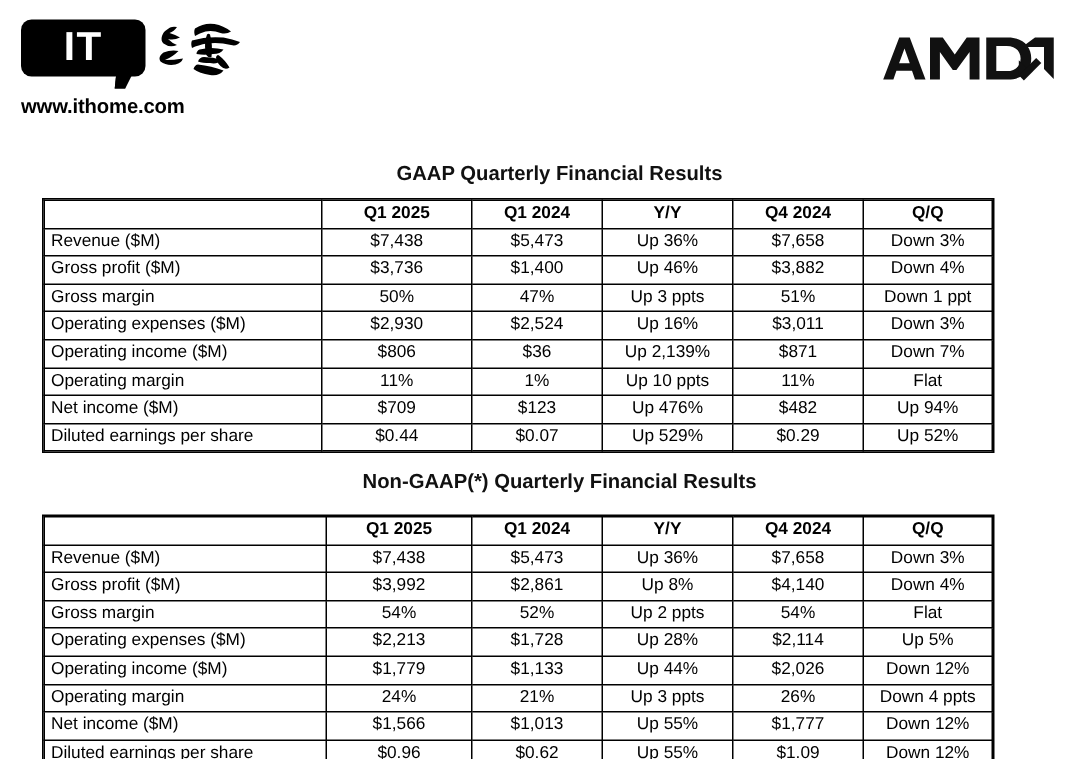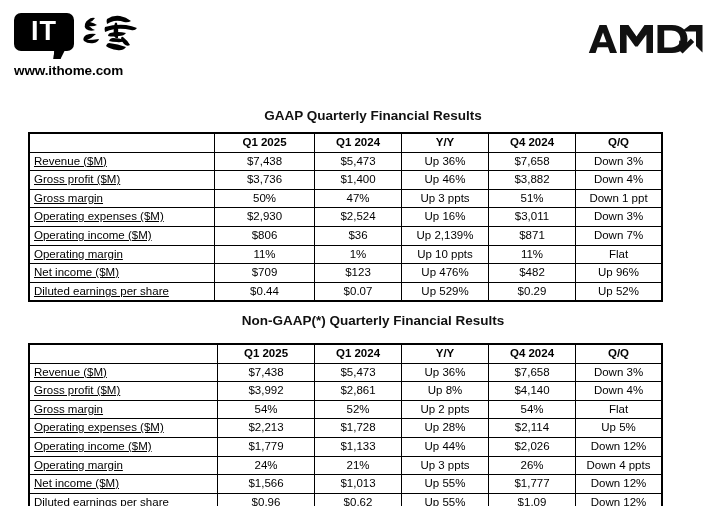--- a/index.html
+++ b/index.html
@@ -32,21 +32,21 @@
     height: 65px;
   }
   .brand-mark {
     position: relative;
     height: 42px;
     display: flex;
     align-items: flex-start;
   }
   .it-badge {
     position: relative;
-    width: 60px;
+    width: 83px;
     height: 38px;
     background: #000;
     border-radius: 7px;
     display: flex;
     align-items: center;
     justify-content: center;
   }
   .it-badge .it-text {
     color: #fff;
     font-family: "Liberation Sans", sans-serif;
@@ -127,21 +127,20 @@
     white-space: nowrap;
     overflow: hidden;
   }
   table.fin th {
     font-weight: bold;
     text-align: center;
   }
   table.fin td.label {
     text-align: left;
     padding-left: 4px;
-    text-decoration: underline;
   }
   table.fin td.val {
     text-align: center;
   }
 
   #gaap-table  { left: 29px; top: 133px;  width: 614px; }
   #nongaap-table { left: 29px; top: 344px; width: 614px; }
 
   
   #gaap-table col.c0 { width: 185px; }
@@ -278,21 +277,21 @@
       <td class="val">Up 10 ppts</td>
       <td class="val">11%</td>
       <td class="val">Flat</td>
     </tr>
     <tr>
       <td class="label">Net income ($M)</td>
       <td class="val">$709</td>
       <td class="val">$123</td>
       <td class="val">Up 476%</td>
       <td class="val">$482</td>
-      <td class="val">Up 96%</td>
+      <td class="val">Up 94%</td>
     </tr>
     <tr>
       <td class="label">Diluted earnings per share</td>
       <td class="val">$0.44</td>
       <td class="val">$0.07</td>
       <td class="val">Up 529%</td>
       <td class="val">$0.29</td>
       <td class="val">Up 52%</td>
     </tr>
   </tbody>

